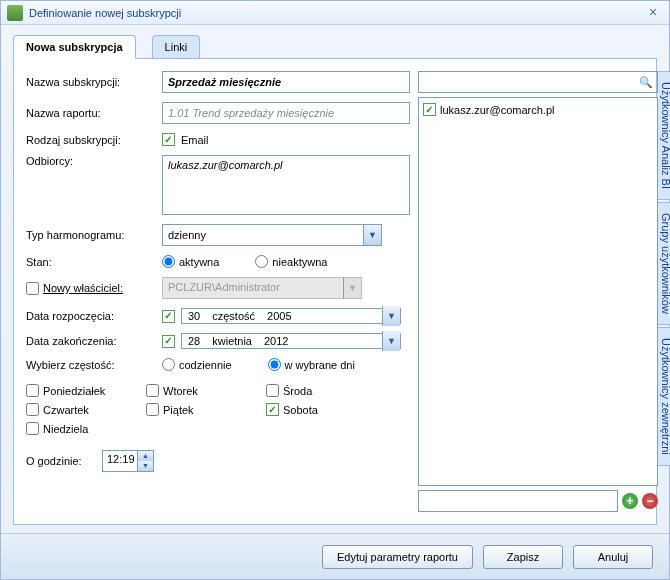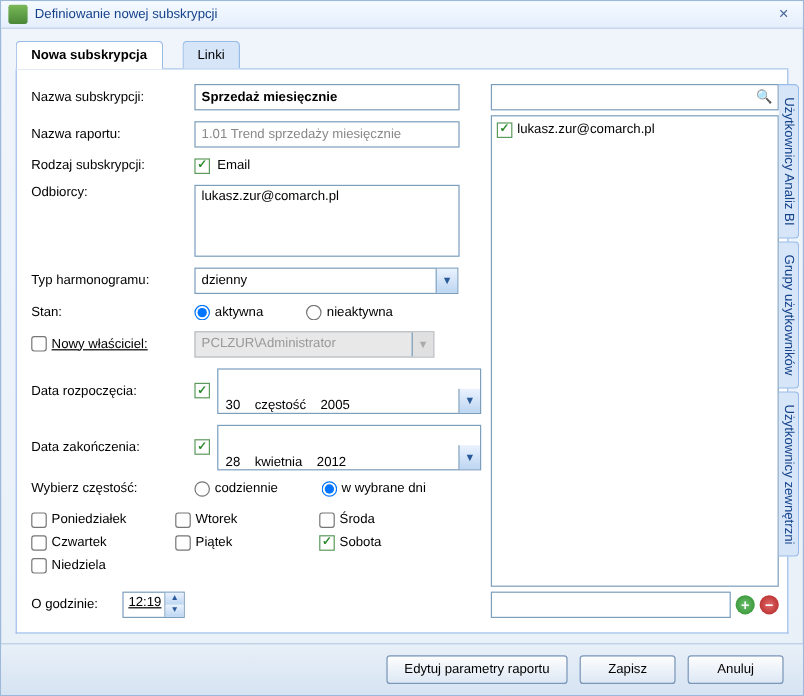--- a/index.html
+++ b/index.html
@@ -13,50 +13,50 @@
 .tabs { display: flex; align-items: flex-end; height: 26px; border-bottom: 1px solid #99bbe8; }
 .tab { padding: 5px 12px; border: 1px solid #99bbe8; border-bottom: none; background: #d6e6f8; border-radius: 4px 4px 0 0; margin-right: 16px; cursor: pointer; position: relative; }
 .tab.active { background: #fff; border-bottom: 1px solid #fff; margin-bottom: -1px; font-weight: bold; }
 .panel { flex: 1; background: #fff; border: 1px solid #99bbe8; border-top: none; padding: 12px; display: flex; gap: 8px; }
 .left { flex: 1; display: flex; flex-direction: column; gap: 9px; }
 .right { width: 240px; display: flex; flex-direction: column; }
 .row { display: flex; align-items: center; gap: 6px; }
 .row .label { width: 130px; color: #000; }
 .row .label.chk { display: flex; align-items: center; gap: 4px; text-decoration: underline; }
 .input, .select, textarea.input { border: 1px solid #7b9ebd; padding: 3px 5px; background: #fff; font-size: 11px; }
-.input { width: 221px; height: 22px; }
+.input { width: 248px; height: 22px; font-style: italic; }
 .input.bold { font-weight: bold; }
 .select { width: 220px; height: 22px; background: #fff; }
 .selectwrap { position: relative; display: inline-block; }
 .selectwrap .arrow { position: absolute; right: 1px; top: 1px; width: 18px; height: 20px; background: linear-gradient(#eaf2fe,#bdd6f2); border-left: 1px solid #7b9ebd; display: flex; align-items: center; justify-content: center; color: #2a5a9a; font-size: 9px; pointer-events:none;}
 textarea.input { height: 60px; resize: none; }
 .radio, .chk { display: flex; align-items: center; gap: 4px; cursor: pointer; }
 input[type=radio], input[type=checkbox] { margin: 0; }
 .chkgreen { width: 13px; height: 13px; border: 1px solid #5a9a5a; background: #fff; display: inline-flex; align-items: center; justify-content: center; color: #2a8a2a; font-size: 10px; font-weight: bold; line-height: 1; cursor: pointer; }
 .chkgreen.checked::after { content: "✓"; }
 .disabled-input { background: #e8e8e8; color: #999; width: 200px; height: 22px; border: 1px solid #b8bcc0; padding: 3px 5px; position: relative; }
 .dateline { display: flex; align-items: center; gap: 6px; }
-.datebox { border: 1px solid #7b9ebd; height: 38px; display: flex; align-items: flex-end; background: #fff; width: 220px; }
+.datebox { border: 1px solid #7b9ebd; height: 16px; display: flex; align-items: center; background: #fff; width: 220px; }
 .datebox span { padding: 0 6px; }
 .datebox .arrow { margin-left: auto; width: 18px; height: 20px; background: linear-gradient(#eaf2fe,#bdd6f2); border-left: 1px solid #7b9ebd; display: flex; align-items: center; justify-content: center; color: #2a5a9a; font-size: 9px; }
 .daysgrid { display: grid; grid-template-columns: repeat(3, 110px); gap: 6px 10px; margin-top: 4px; margin-left: 0; }
 .search { border: 1px solid #7b9ebd; height: 22px; display: flex; align-items: center; padding: 0 4px; margin-bottom: 4px; }
 .search input { border: none; flex: 1; outline: none; font-style: italic; color: #aaa; }
 .search .mag { color: #ccc; }
 .userlist { flex: 1; border: 1px solid #7b9ebd; background: #fff; padding: 4px; overflow: auto; }
 .userlist .item { display: flex; align-items: center; gap: 4px; padding: 1px 0; }
 .addrow { display: flex; align-items: center; gap: 4px; margin-top: 4px; }
 .addrow input { flex: 1; border: 1px solid #7b9ebd; height: 22px; padding: 2px 4px; }
 .circbtn { width: 16px; height: 16px; border-radius: 50%; display: flex; align-items: center; justify-content: center; color: #fff; font-weight: bold; font-size: 12px; cursor: pointer; line-height: 1; }
 .circbtn.add { background: radial-gradient(#6ec26e,#2a8a2a); }
 .circbtn.del { background: radial-gradient(#e06a6a,#b02020); }
 .sidetab { writing-mode: vertical-rl; background: #d6e6f8; border: 1px solid #99bbe8; border-left: none; padding: 10px 2px; margin-bottom: 2px; color: #15428b; cursor: pointer; border-radius: 0 4px 4px 0; font-size: 11px; }
 .footer { height: 46px; background: linear-gradient(#e8f0f8,#d6e3f2); border-top: 1px solid #b8cce0; display: flex; align-items: center; justify-content: flex-end; gap: 10px; padding: 0 16px; }
 .btn { min-width: 80px; height: 24px; border: 1px solid #7a96b8; background: linear-gradient(#fdfdfd,#dde8f5); border-radius: 3px; cursor: pointer; padding: 0 14px; }
-.spinner { width: 52px; height: 22px; border: 1px solid #7b9ebd; padding: 2px 18px 2px 4px; position: relative; background: #fff; text-decoration: underline; }
+.spinner { width: 52px; height: 22px; border: 1px solid #7b9ebd; padding: 2px 18px 2px 4px; position: relative; background: #fff; }
 .spinner .sp { position: absolute; right: 0; top: 0; width: 16px; height: 100%; border-left: 1px solid #7b9ebd; display: flex; flex-direction: column; }
 .spinner .sp div { flex: 1; background: linear-gradient(#eaf2fe,#bdd6f2); font-size: 7px; text-align: center; line-height: 10px; color: #2a5a9a; }
 .rightwrap { position: relative; display: flex; }
 </style>
 </head>
 <body>
 
 <div class="window">
   <div class="titlebar">
     <div class="icon"></div>

